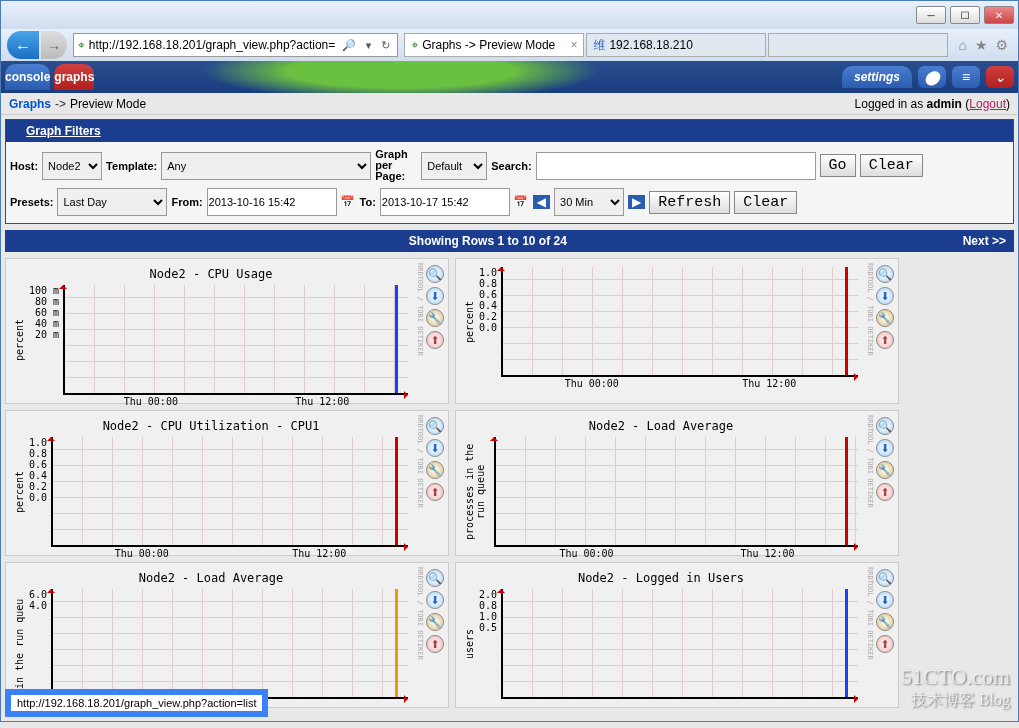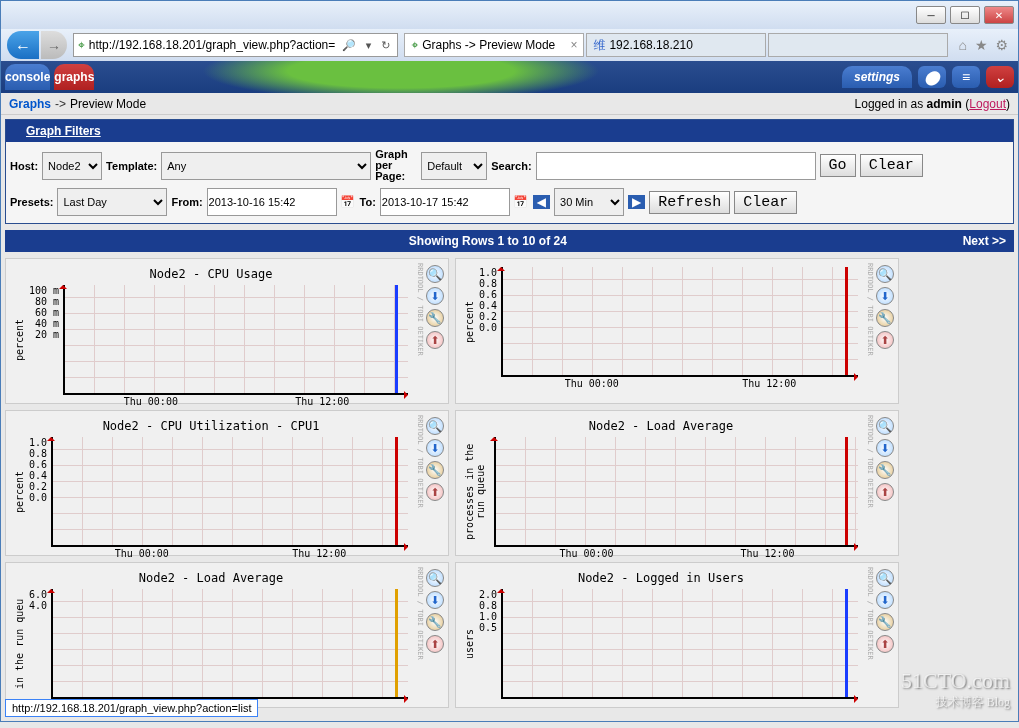--- a/index.html
+++ b/index.html
@@ -71,23 +71,23 @@
 .data-line { position: absolute; right: 10px; top: 0; bottom: 0; width: 3px; }
 .x-ticks { position: absolute; bottom: -14px; left: 0; right: 0; display: flex; justify-content: space-around; font-size: 10px; font-family: monospace; }
 .rrd-label { writing-mode: vertical-rl; font-size: 7px; color: #aaa; font-family: monospace; padding: 4px 0; }
 .side-icons { width: 24px; display: flex; flex-direction: column; gap: 4px; padding: 6px 2px; }
 .si { width: 18px; height: 18px; border-radius: 9px; display: flex; align-items: center; justify-content: center; font-size: 11px; cursor: pointer; border: 1px solid #888; }
 .si-zoom { background: radial-gradient(#fff, #aad4ff); color: #2266cc; }
 .si-down { background: radial-gradient(#fff, #aad4ff); color: #2266cc; }
 .si-opt { background: radial-gradient(#fff, #e0c080); color: #886622; }
 .si-up { background: radial-gradient(#fff, #f0b0b0); color: #aa4444; }
 
-.status-bar { position: absolute; bottom: 4px; left: 4px; background: #fff; border: 1px solid #3b82f6; padding: 2px 6px; font-size: 11px; }
+.status-bar { position: absolute; bottom: 4px; left: 4px; background: #fff; border: 6px solid #3b82f6; padding: 2px 6px; font-size: 11px; }
 .watermark { position: absolute; bottom: 10px; right: 8px; color: rgba(255,255,255,0.7); font-size: 22px; font-family: Georgia, serif; text-shadow: 1px 1px 2px rgba(0,0,0,0.5); text-align: right; }
-.watermark small { font-size: 12px; display: block; }
+.watermark small { font-size: 16px; display: block; }
 </style>
 </head>
 <body>
 
 <div class="browser-frame">
   <div class="titlebar">
     <div class="win-btn win-min">─</div>
     <div class="win-btn win-max">☐</div>
     <div class="win-btn win-close">✕</div>
   </div>

